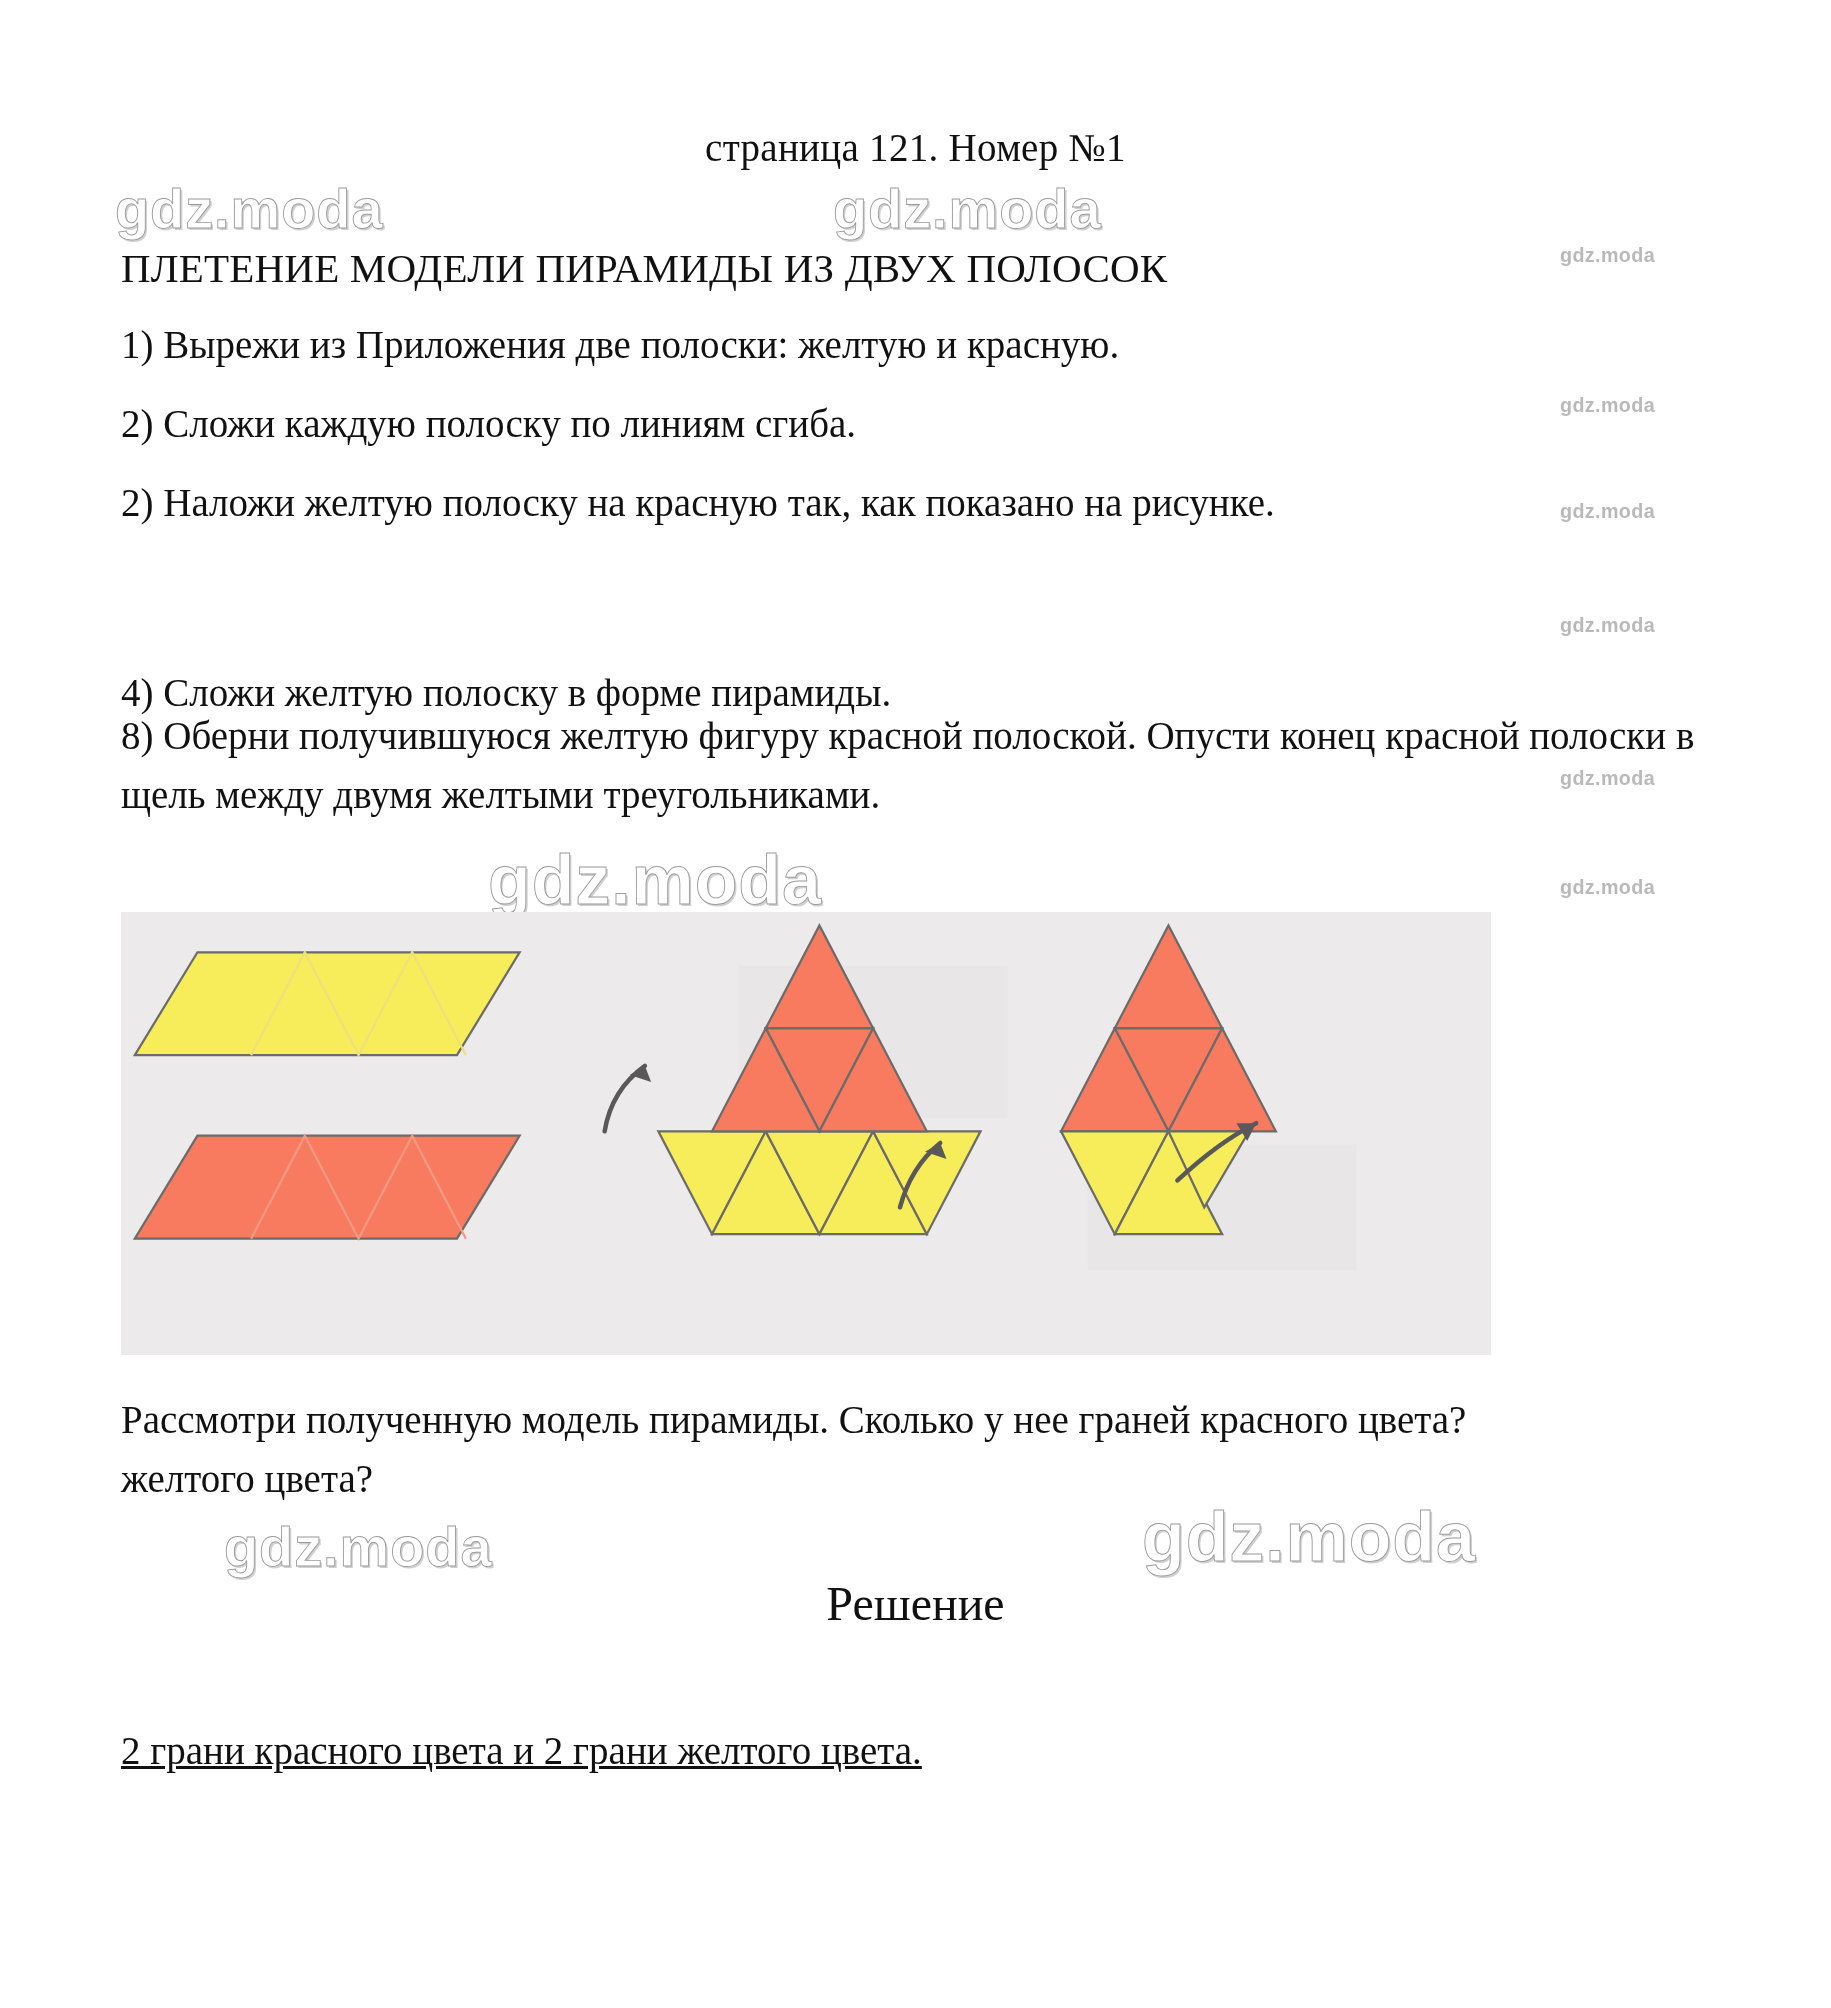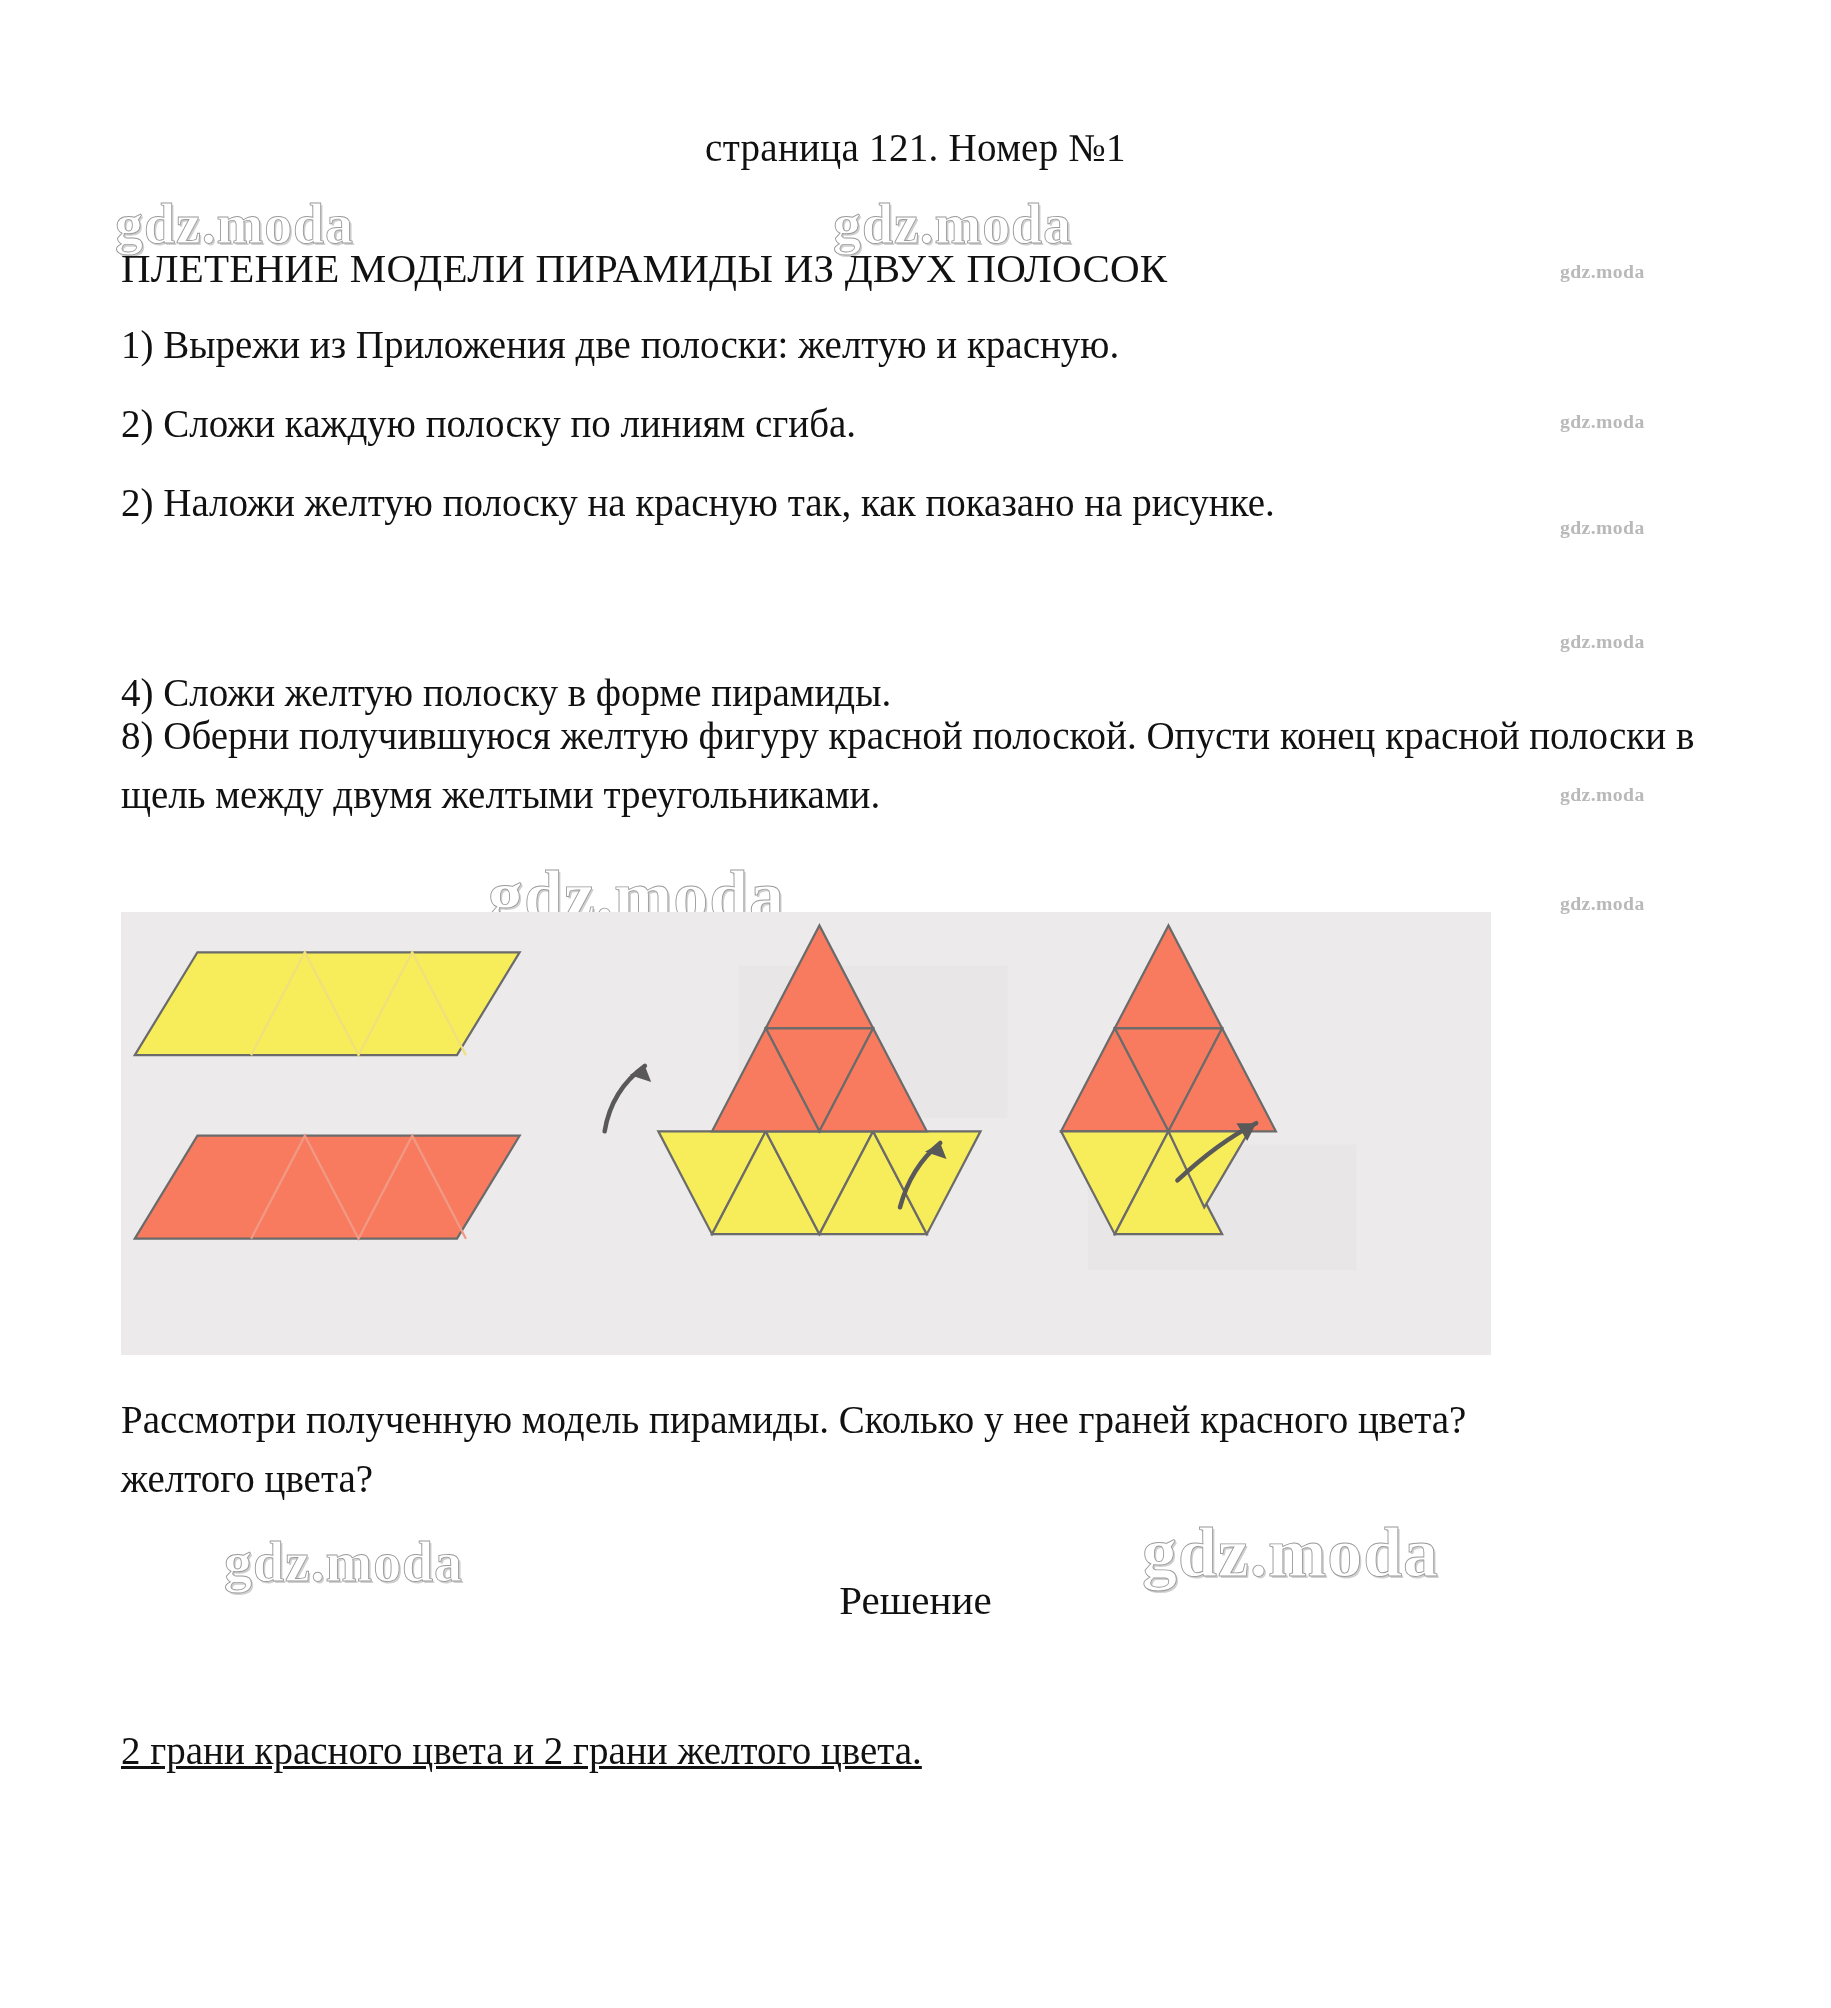--- a/index.html
+++ b/index.html
@@ -66,44 +66,43 @@
     line-height: 1.52;
     margin-top: 11px;
   }
 
   .solution-label {
     position: absolute;
     top: 1576px;
     left: 0;
     width: 1831px;
     text-align: center;
-    font-size: 41px;
+    font-size: 48px;
   }
 
   .answer {
     position: absolute;
     top: 1728px;
     left: 121px;
     width: 1603px;
     font-size: 39px;
     text-decoration: underline;
   }
 
   
   .wm {
     position: absolute;
-    font-family: Liberation Serif, serif;
+    font-family: Liberation Sans, sans-serif;
     font-weight: bold;
     color: #ffffff;
     -webkit-text-stroke: 0.9px #9b9b9b;
     text-shadow: 1.8px 1.8px 0 rgba(120,120,120,0.35);
     white-space: nowrap;
     pointer-events: none;
     user-select: none;
-    margin-top: 16px;
   }
   .wm-big   { font-size: 56px; letter-spacing: 0.9px; }
   .wm-huge  { font-size: 70px; letter-spacing: 0.9px; }
   .wm-small {
     font-size: 19.7px;
     color: #b9b9b9;
     -webkit-text-stroke: 0;
     text-shadow: none;
     font-weight: bold;
     letter-spacing: 0.4px;

